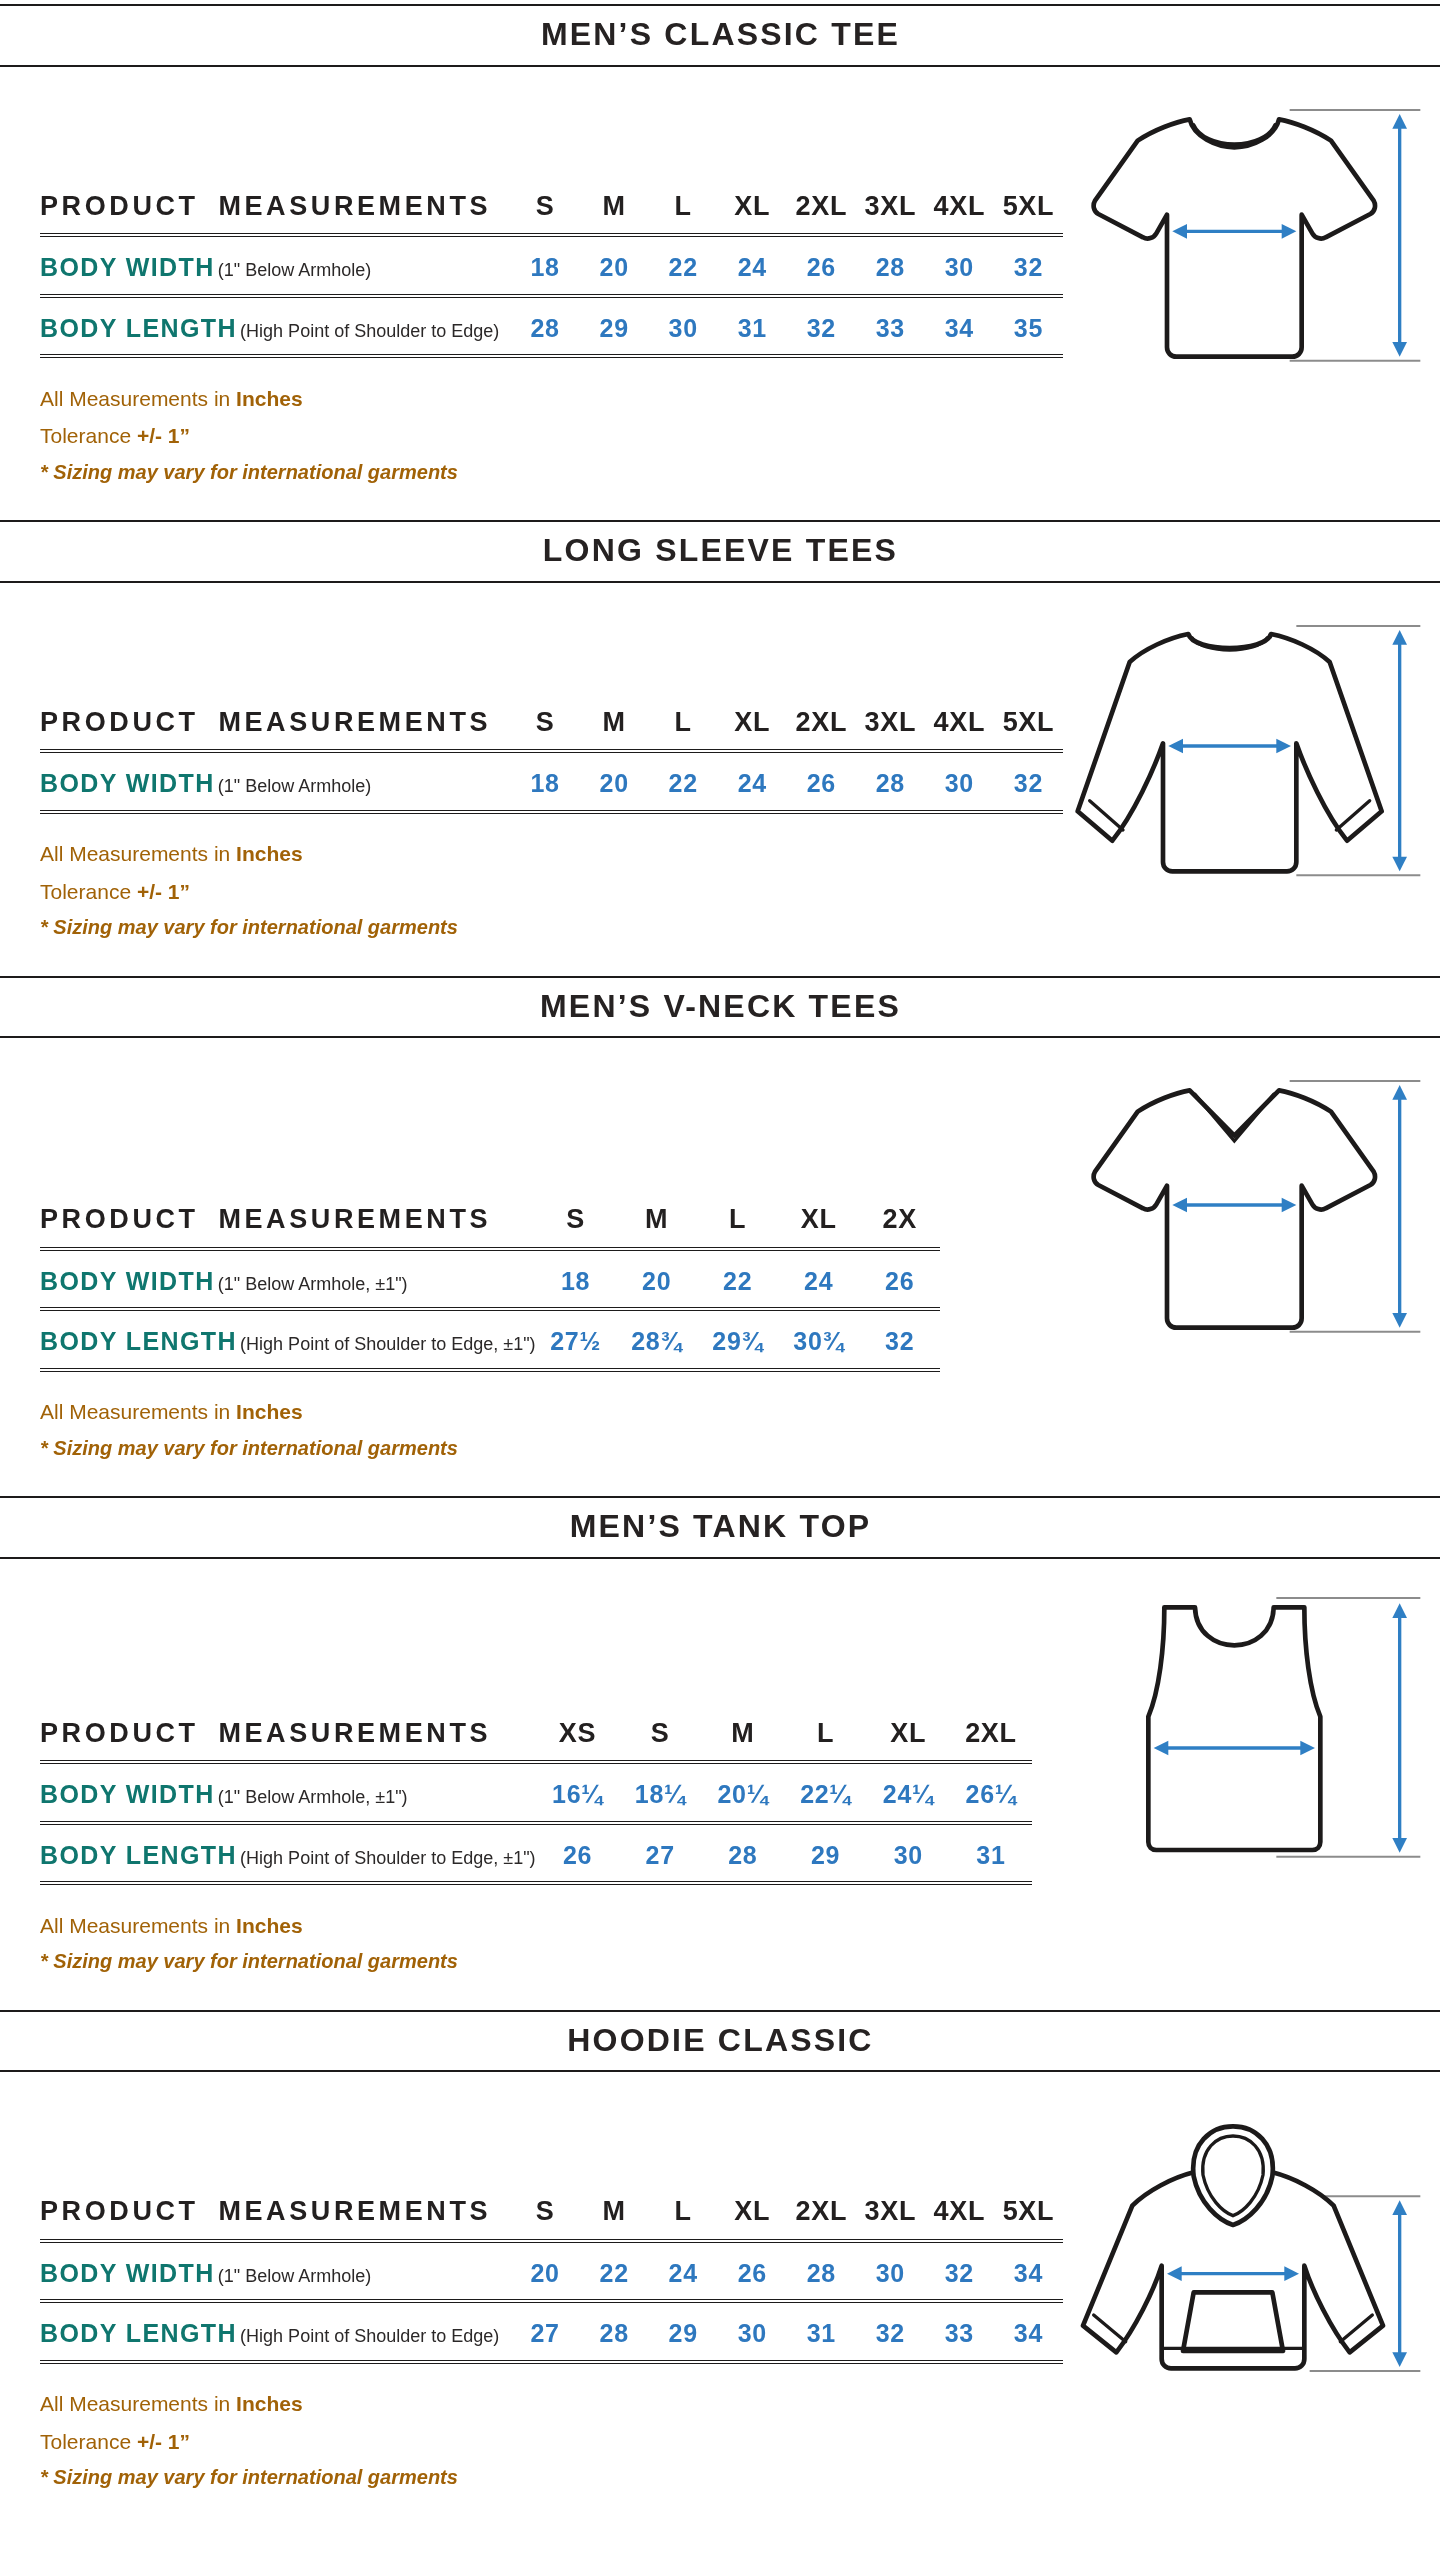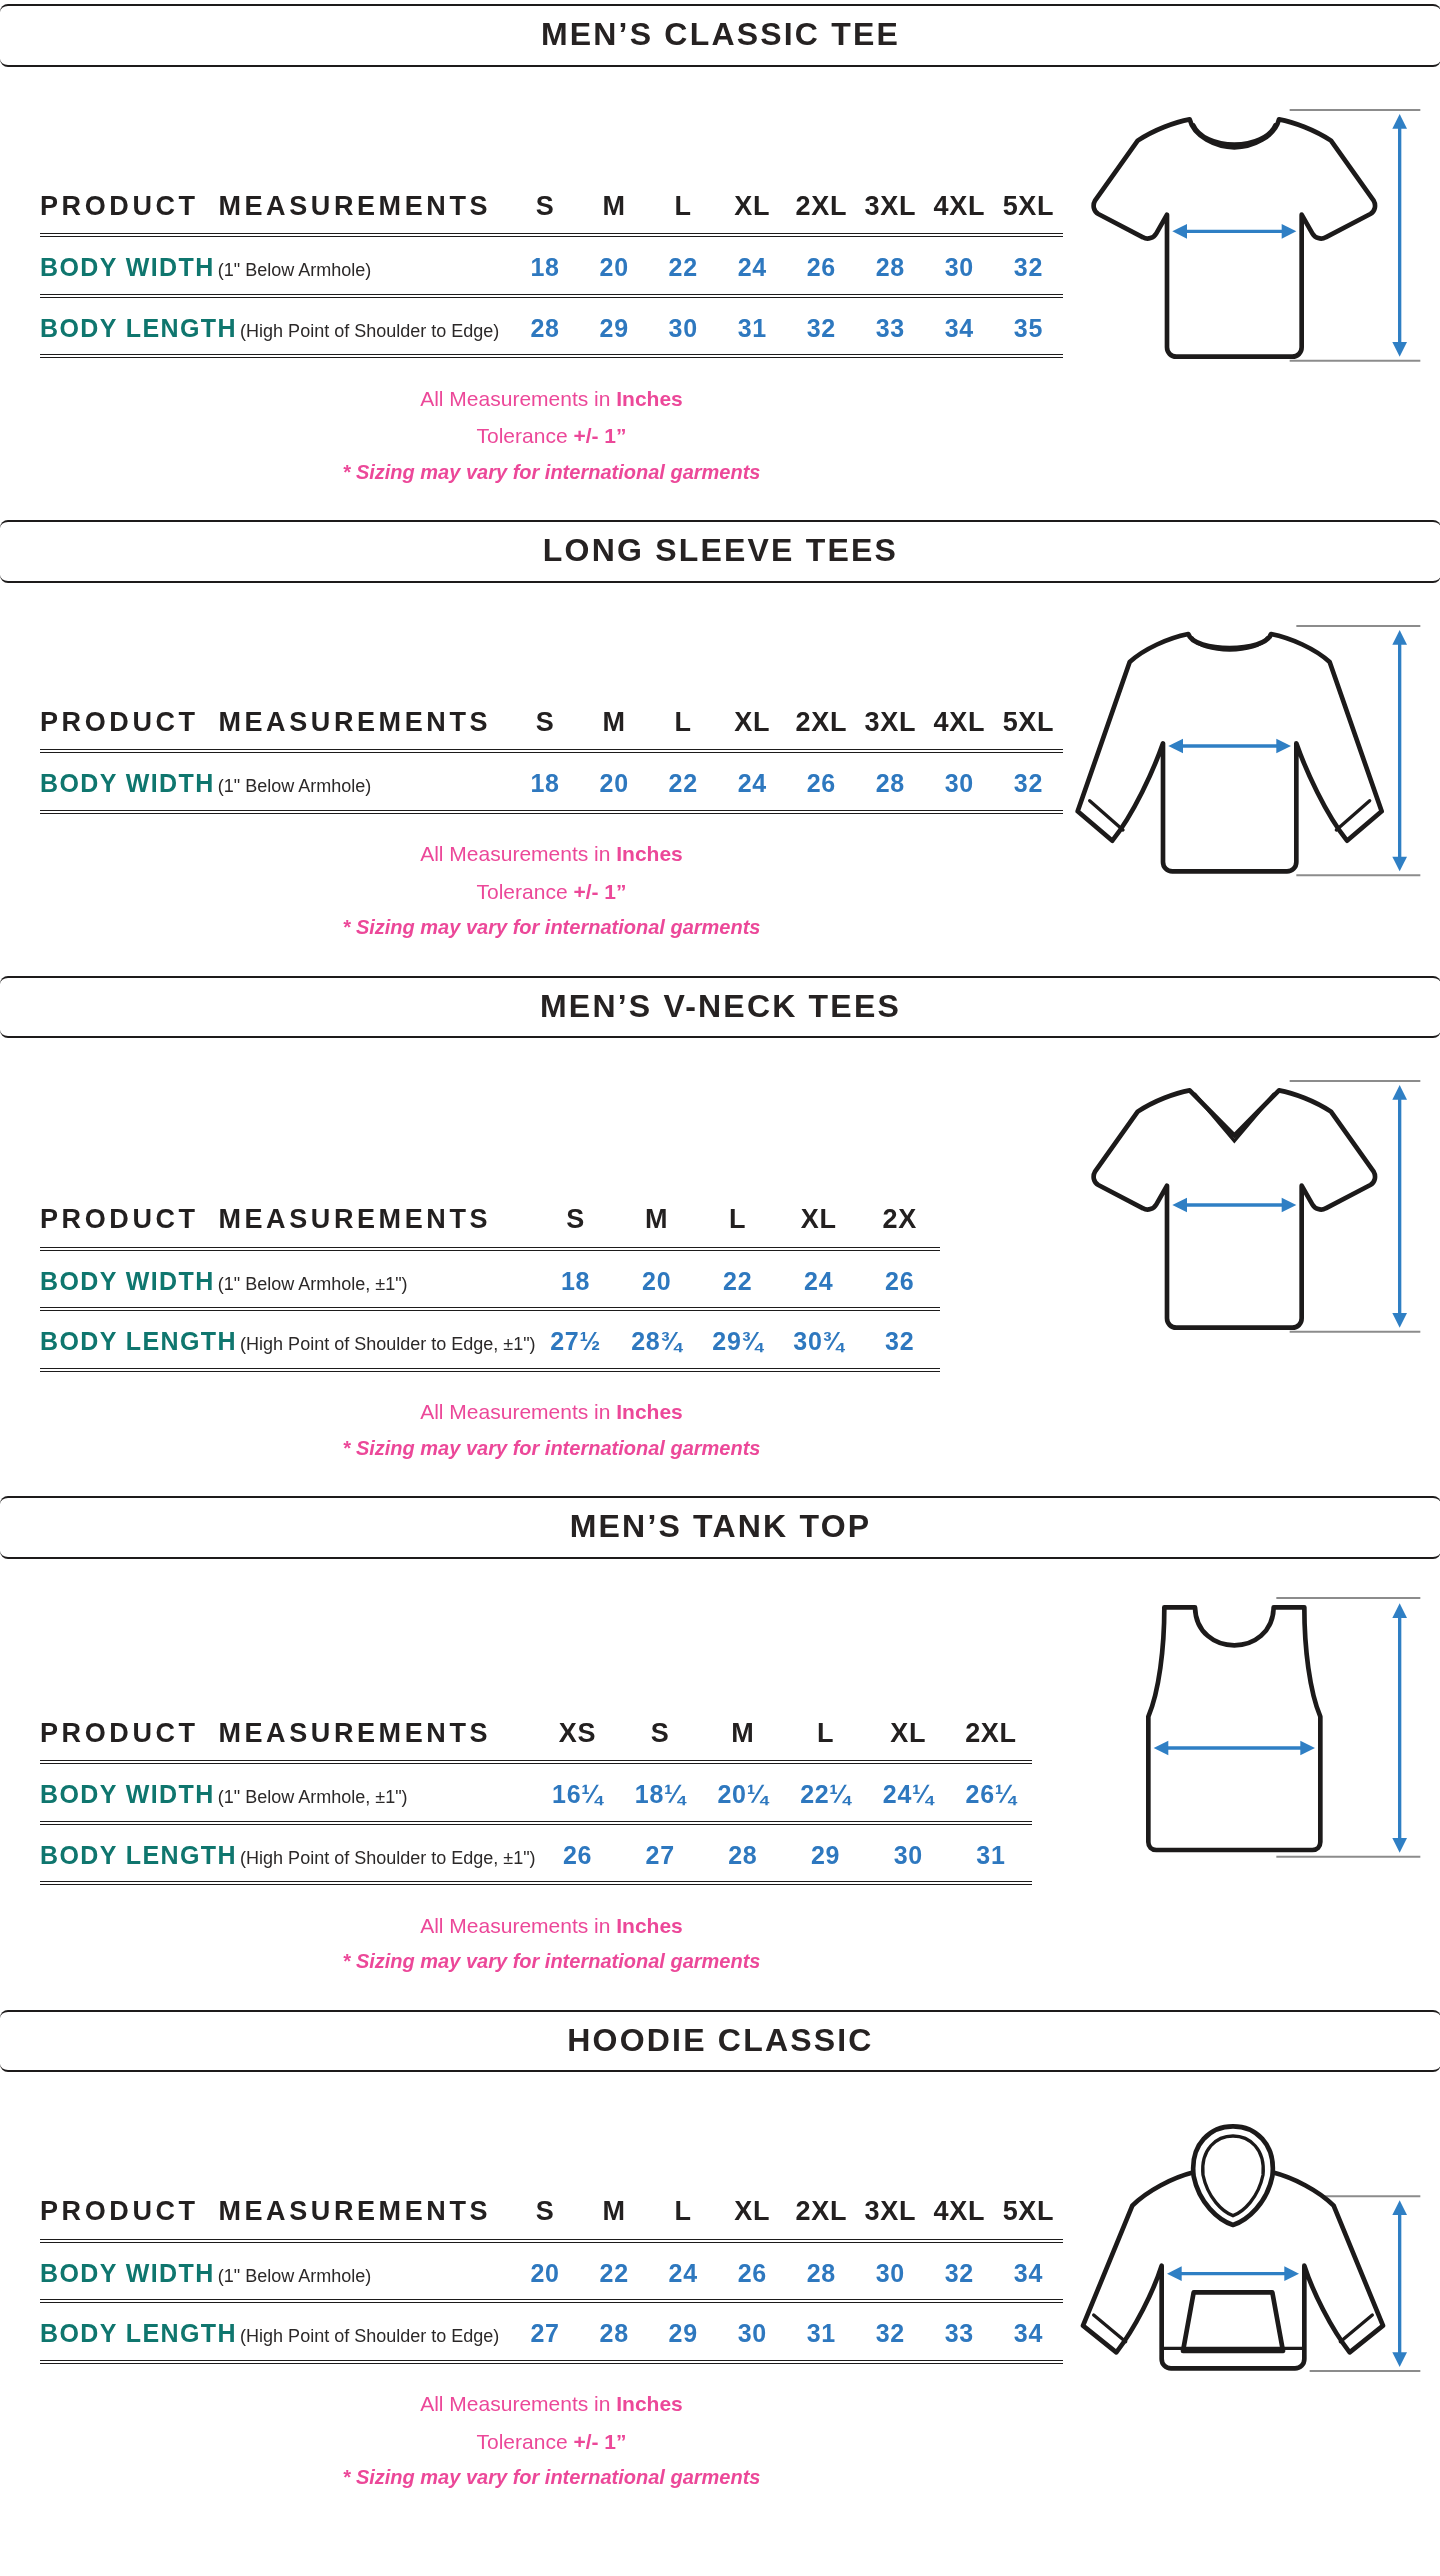--- a/index.html
+++ b/index.html
@@ -9,21 +9,20 @@
     font-family:"Liberation Sans", sans-serif;
     color:#232020;
     padding-top:4.3px;
   }
   .chart-section { margin-bottom:30px; }
   .title-bar {
     border-top:2.9px solid #1d1b1b;
     border-bottom:2.9px solid #1d1b1b;
     text-align:center;
     padding:10px 0 11.5px 0;
-    border-radius:8px;
   }
   .section-title {
     font-size:32px;
     font-weight:bold;
     letter-spacing:2.2px;
     color:#262222;
   }
   .section-body {
     display:flex;
     align-items:flex-start;
@@ -66,21 +65,21 @@
   }
   .row-note { font-size:18px; color:#2b2828; font-weight:normal; letter-spacing:0; }
   td.val {
     color:#2e78bf;
     font-weight:bold;
     font-size:25px;
     text-align:center;
     letter-spacing:0.7px;
   }
   .footnotes { margin-top:21.6px; }
-  .footnote { font-size:21px; line-height:1.78; color:#ec4899;text-align:center; }
+  .footnote { font-size:21px; line-height:1.78; color:#a16207; }
   .footnote strong { font-weight:bold; }
   .footnote.italic { font-style:italic; font-weight:bold; font-size:20px; }
 
   
   .g-line { fill:none; stroke:#1c1a1a; stroke-width:7; stroke-linecap:round; stroke-linejoin:round; }
   .g-fill { fill:#ffffff; stroke:#1c1a1a; stroke-width:7; stroke-linecap:round; stroke-linejoin:round; }
   .g-thin { fill:none; stroke:#1c1a1a; stroke-width:5; stroke-linecap:round; }
   .arrow-line { stroke:#2f7fc4; stroke-width:5; fill:none; }
   .arrow-head { fill:#2f7fc4; }
   .ref-line { stroke:#8c8c8c; stroke-width:3; }

